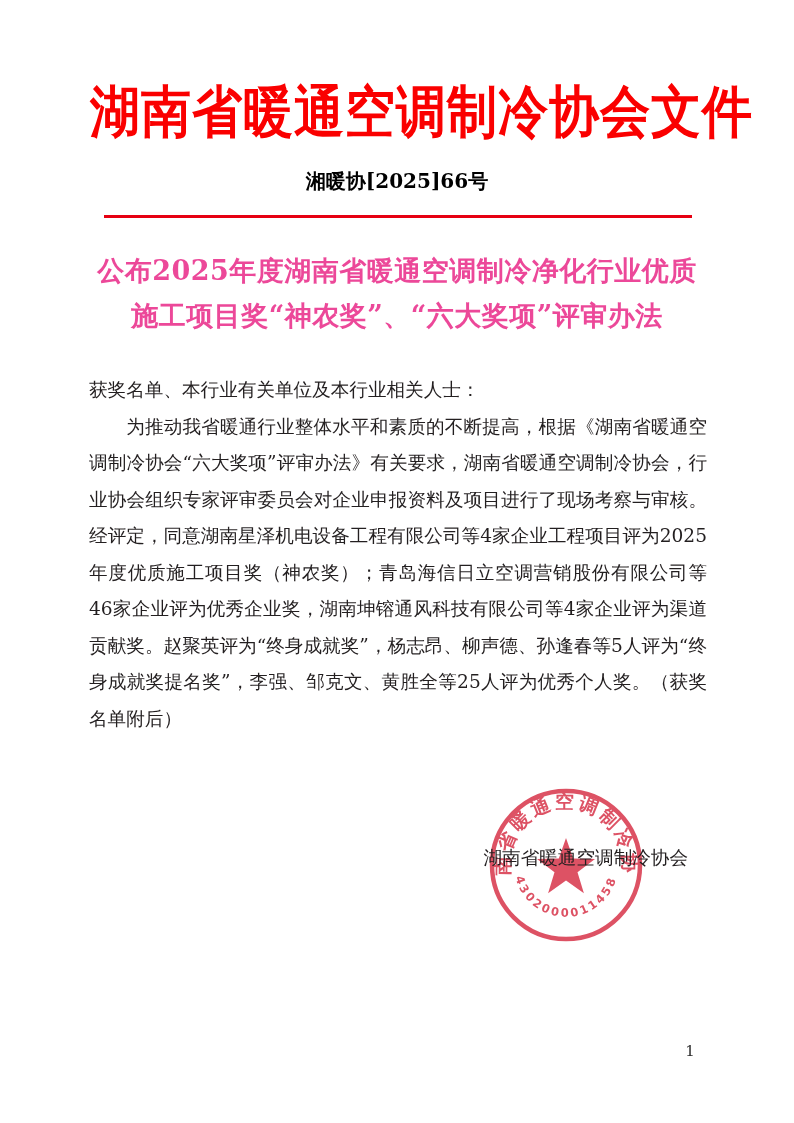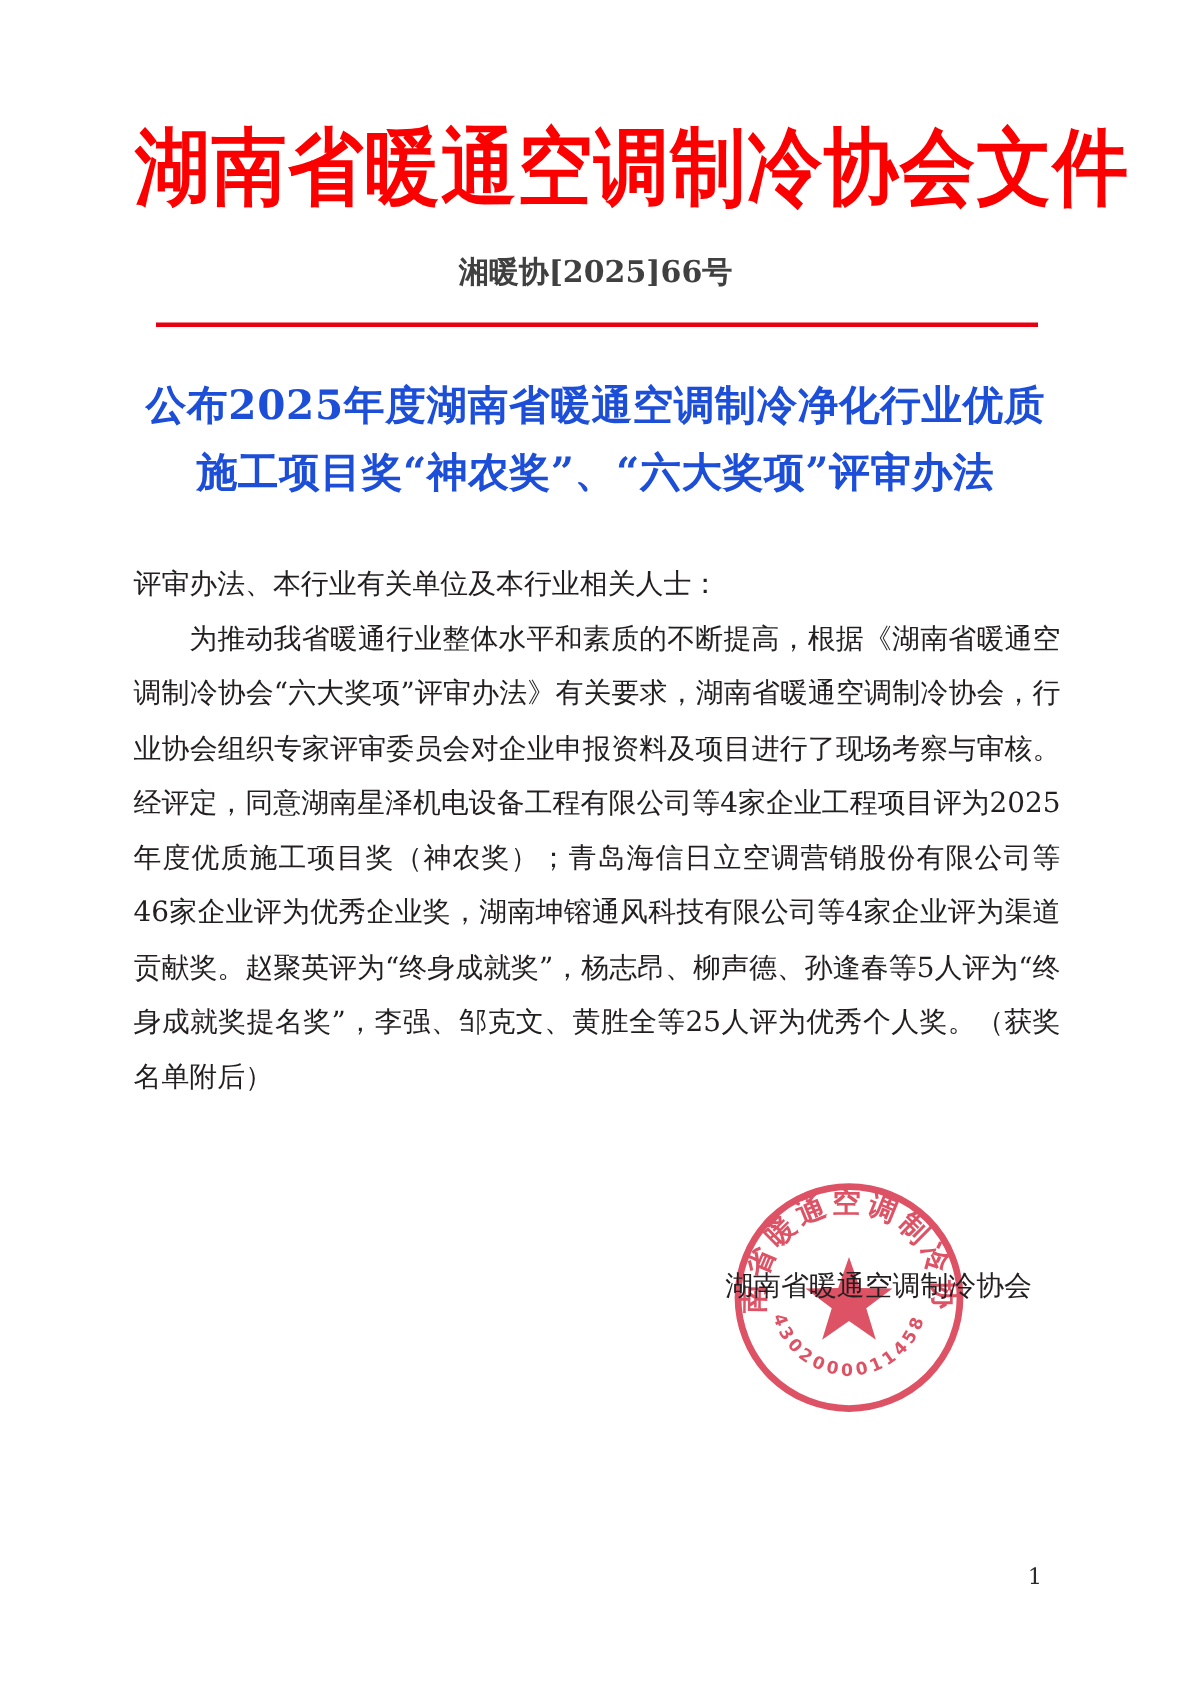--- a/index.html
+++ b/index.html
@@ -47,21 +47,21 @@
   .doc-number {
     position: absolute;
     left: 90px;
     top: 168px;
     width: 614px;
     text-align: center;
     font-family: "DejaVu Serif", "Liberation Serif", serif;
     font-weight: bold;
     font-size: 20px;
     line-height: 26px;
-    color: #404040;
+    color: #000000;
     letter-spacing: 0px;
   }
 
   .red-rule {
     position: absolute;
     left: 104px;
     top: 215px;
     width: 588px;
     height: 3px;
     background: #e60012;
@@ -71,21 +71,21 @@
   .doc-title {
     position: absolute;
     left: 88px;
     top: 248px;
     width: 618px;
     text-align: center;
     font-family: "DejaVu Serif", "Liberation Serif", serif;
     font-weight: bold;
     font-size: 27px;
     line-height: 45px;
-    color: #1d4ed8;
+    color: #ec4899;
     letter-spacing: 0.5px;
   }
   .doc-title .tline {
     display: block;
     white-space: nowrap;
   }
 
   
   .body-block {
     position: absolute;
@@ -164,21 +164,21 @@
   <div class="doc-number">湘暖协[2025]66号</div>
 
   <div class="red-rule"></div>
 
   <div class="doc-title">
     <span class="tline">公布2025年度湖南省暖通空调制冷净化行业优质</span>
     <span class="tline">施工项目奖“神农奖”、“六大奖项”评审办法</span>
   </div>
 
   <div class="body-block">
-    <p>评审办法、本行业有关单位及本行业相关人士：</p>
+    <p>获奖名单、本行业有关单位及本行业相关人士：</p>
     <p class="p-indent">为推动我省暖通行业整体水平和素质的不断提高，根据《湖南省暖通空调制冷协会“六大奖项”评审办法》有关要求，湖南省暖通空调制冷协会，行业协会组织专家评审委员会对企业申报资料及项目进行了现场考察与审核。经评定，同意湖南星泽机电设备工程有限公司等4家企业工程项目评为2025年度优质施工项目奖（神农奖）；青岛海信日立空调营销股份有限公司等46家企业评为优秀企业奖，湖南坤镕通风科技有限公司等4家企业评为渠道贡献奖。赵聚英评为“终身成就奖”，杨志昂、柳声德、孙逢春等5人评为“终身成就奖提名奖”，李强、邹克文、黄胜全等25人评为优秀个人奖。（获奖名单附后）</p>
     <div class="p-gap"></div>
   </div>
 
   <div class="seal">
     <svg viewBox="0 0 158 158" width="158" height="158" xmlns="http://www.w3.org/2000/svg">
       <defs>
         <path id="arcTop" d="M 22 79 A 57 57 0 0 1 136 79" fill="none"></path>
         <path id="arcBottom" d="M 27 79 A 52 52 0 0 0 131 79" fill="none"></path>
       </defs>

